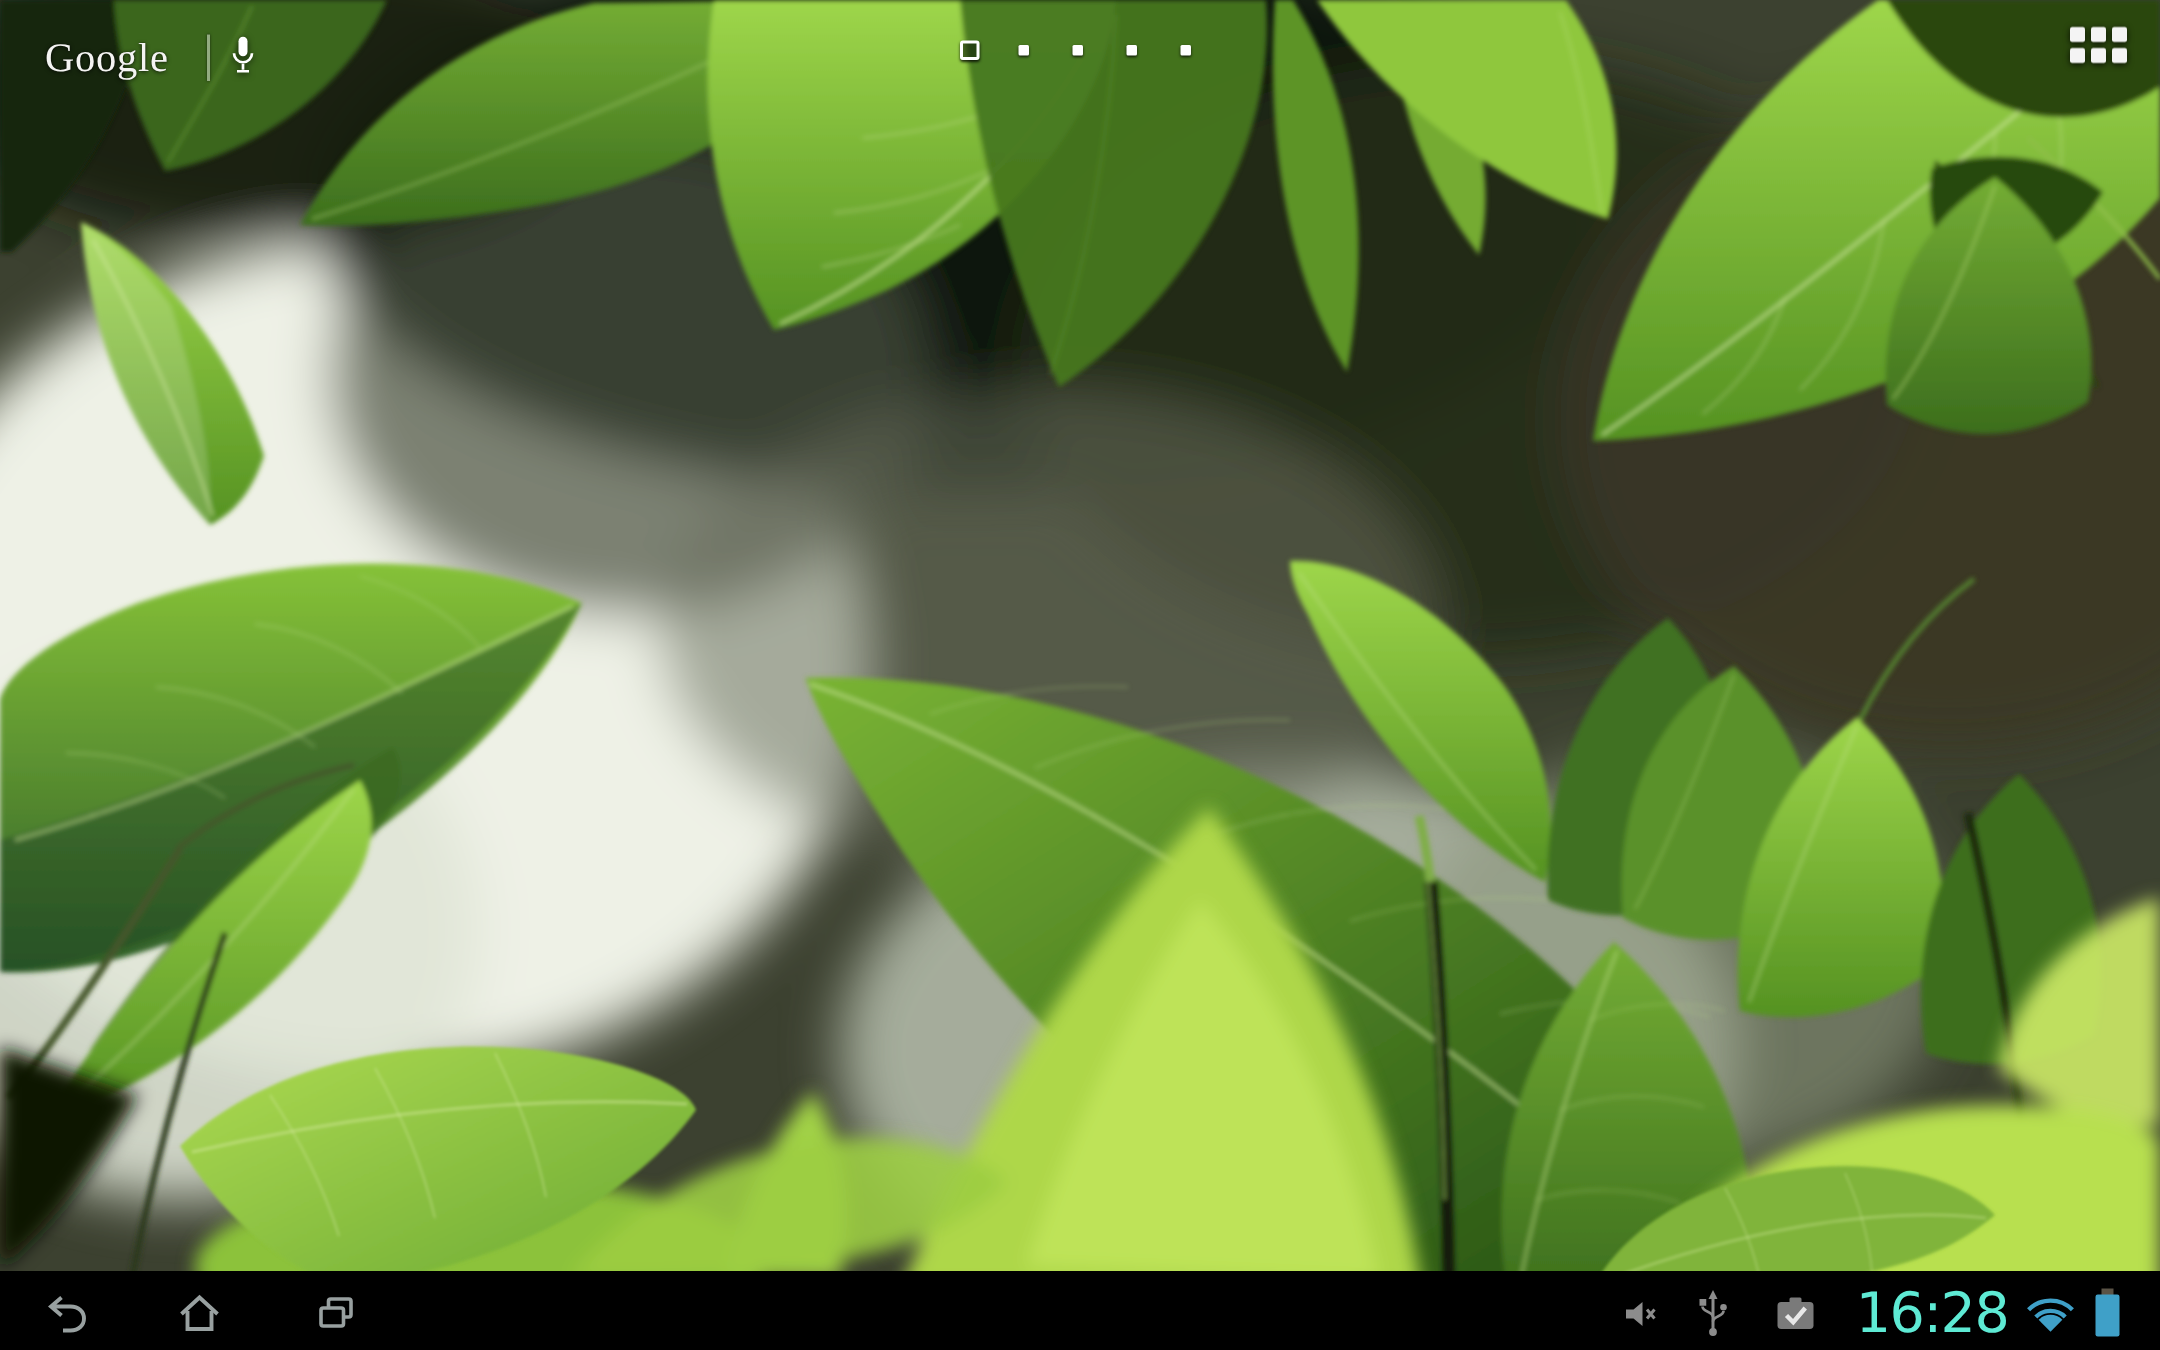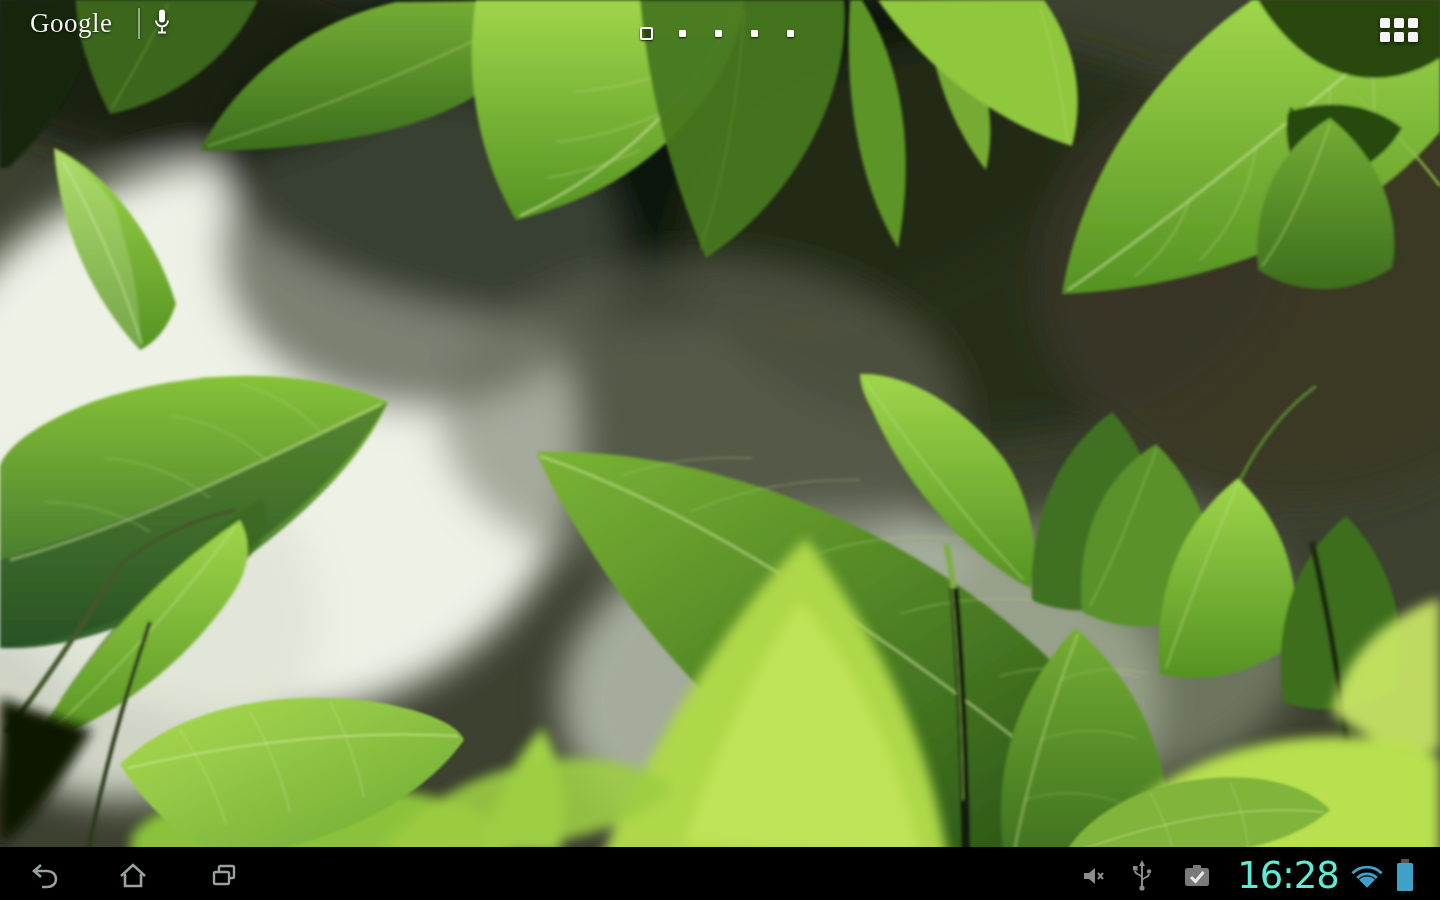--- a/index.html
+++ b/index.html
@@ -1,21 +1,21 @@
 <!DOCTYPE html>
 <html><head>
 <meta charset="utf-8">
 <style>
   html,body{margin:0;padding:0;background:#000;overflow:hidden;}
   .screen{position:relative;width:1440px;height:900px;overflow:hidden;
           font-family:"DejaVu Sans",sans-serif;background:#000;}
   .wallpaper{position:absolute;left:0;top:0;width:1440px;height:900px;display:block;}
 
   
-  .search-widget{position:absolute;left:18px;top:8px;height:46px;display:flex;align-items:flex-start;cursor:pointer;}
+  .search-widget{position:absolute;left:18px;top:8px;height:46px;display:flex;align-items:flex-end;cursor:pointer;}
   .glogo{font-family:"Liberation Serif",serif;font-size:27px;color:#f4f4f2;letter-spacing:.5px;
          text-shadow:0 1px 3px rgba(0,0,0,.75), 0 0 1px rgba(0,0,0,.5);padding:0 12px;}
   .search-divider{width:2px;height:31px;margin-left:14px;background:rgba(255,255,255,.45);
          box-shadow:0 0 2px rgba(0,0,0,.6);}
   .mic-btn{background:none;border:none;padding:0 0 0 12px;cursor:pointer;display:flex;align-items:center;
          filter:drop-shadow(0 1px 2px rgba(0,0,0,.7));}
 
   
   .page-indicator{position:absolute;left:628px;top:24px;height:18px;display:flex;align-items:center;}
   .page-indicator .dot{width:7px;height:7px;margin:0 14.5px;background:#fff;border-radius:1px;

